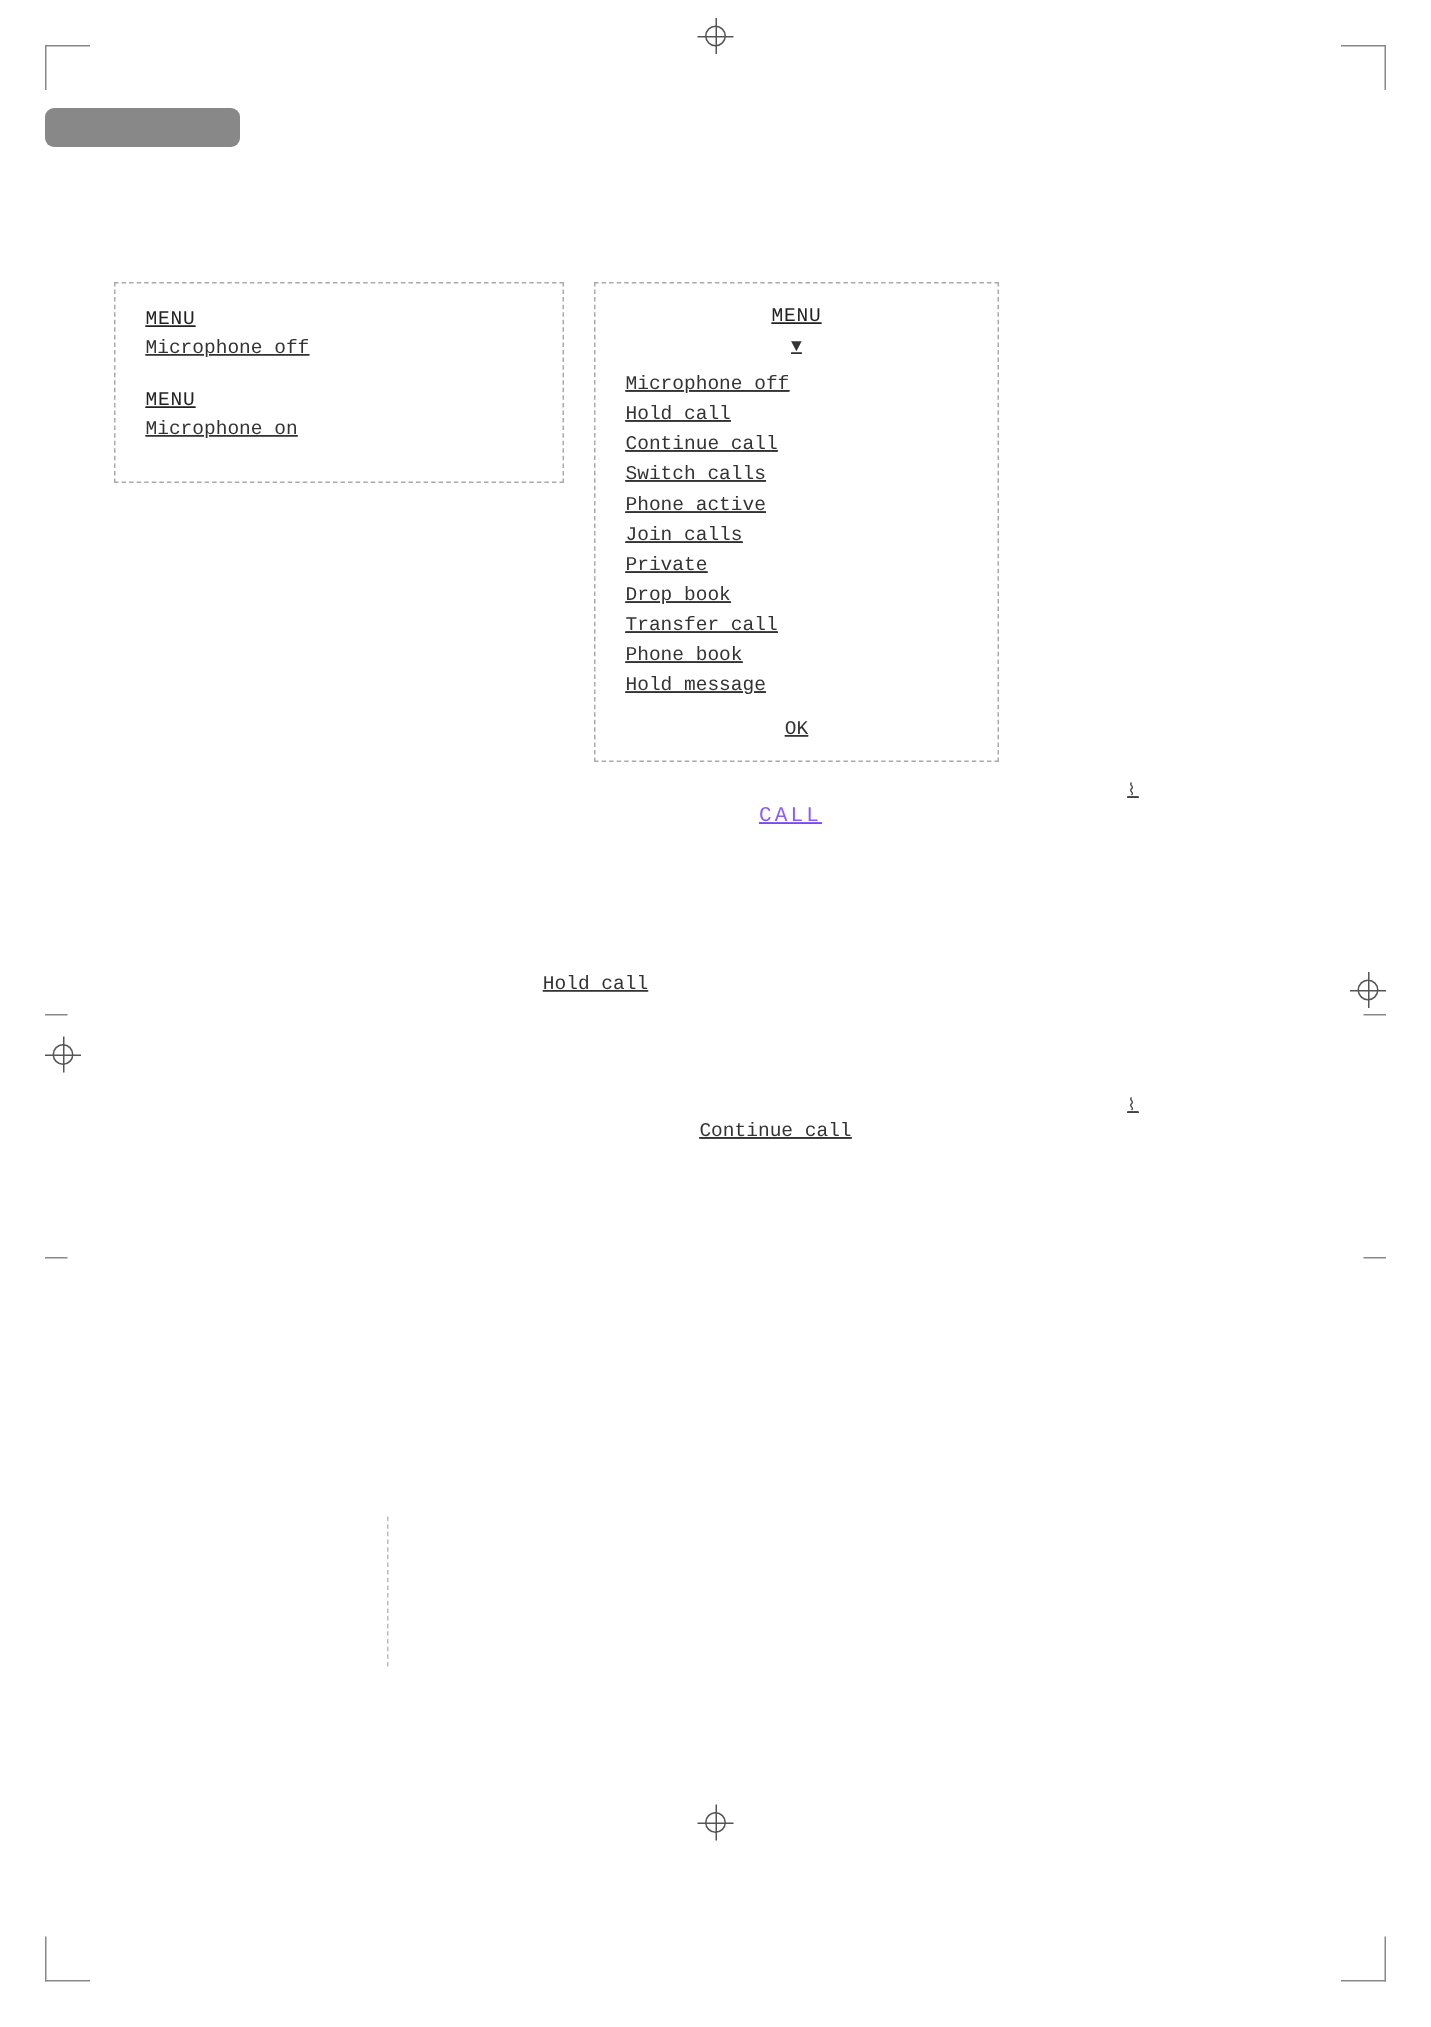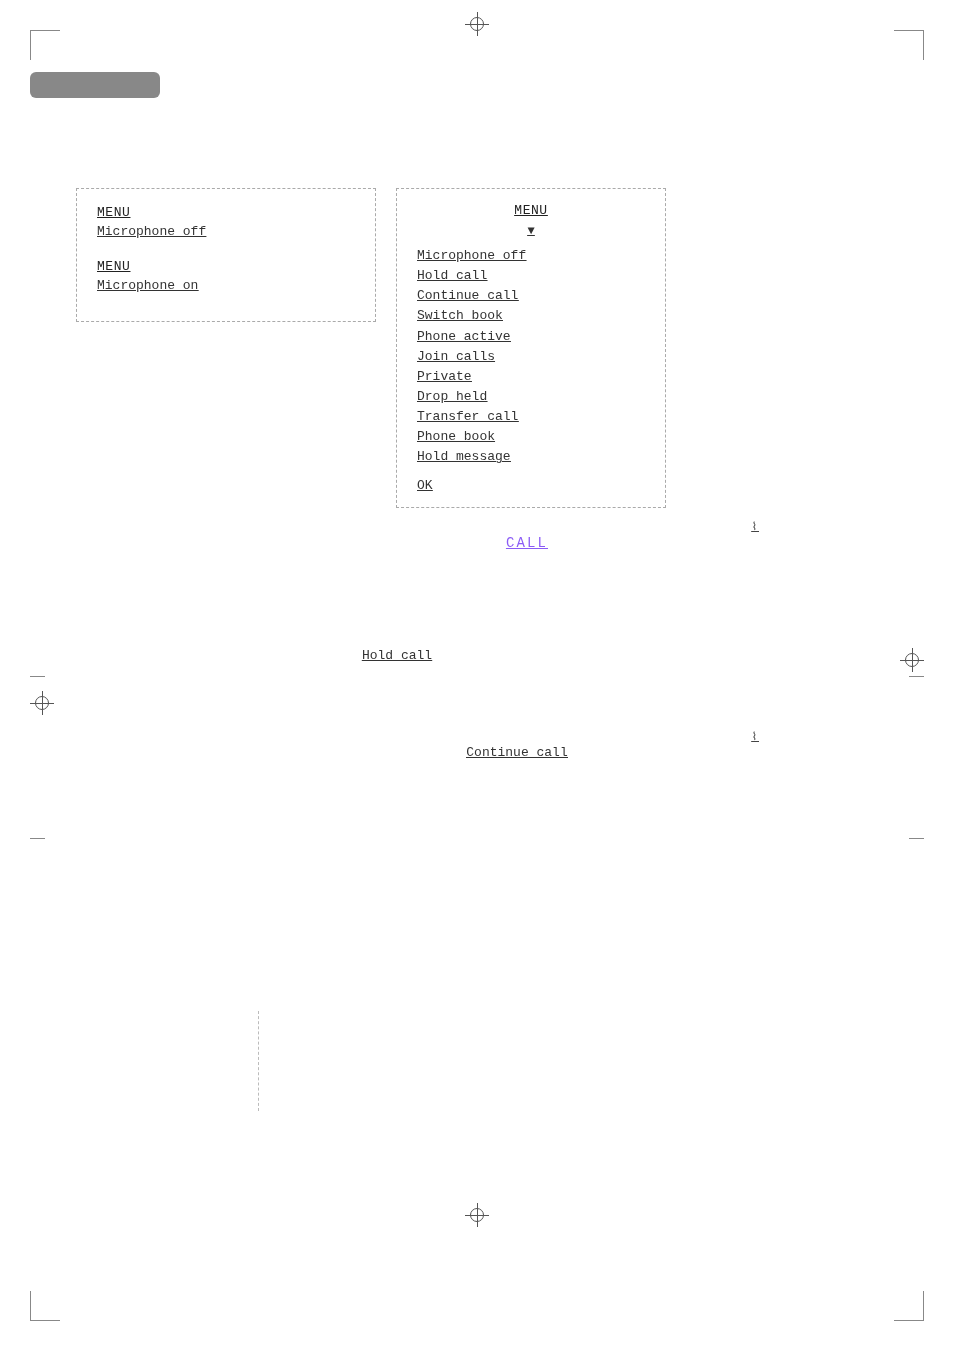--- a/index.html
+++ b/index.html
@@ -209,20 +209,21 @@
       margin: 0 0 10px 0;
     }
 
     .menu-items li {
       font-size: 13px;
       line-height: 1.55;
       color: #333;
     }
 
     .menu-ok {
+      text-align: center;
       font-size: 13px;
       margin-top: 0;
       color: #333;
     }
 
     
     .bottom-dashed-line {
       position: absolute;
       bottom: 240px;
       left: 258px;
@@ -322,25 +323,25 @@
   <div class="menu-state" style="margin-bottom:12px">Microphone on</div>
 </div>
 
 <div class="right-menu-box">
   <div class="right-menu-title">MENU</div>
   <div class="dropdown-arrow">▼</div>
   <ul class="menu-items">
     <li>Microphone off</li>
     <li>Hold call</li>
     <li>Continue call</li>
-    <li>Switch book</li>
+    <li>Switch calls</li>
     <li>Phone active</li>
     <li>Join calls</li>
     <li>Private</li>
-    <li>Drop held</li>
+    <li>Drop book</li>
     <li>Transfer call</li>
     <li>Phone book</li>
     <li>Hold message</li>
   </ul>
   <div class="menu-ok">OK</div>
 </div>
 
 <div style="position:absolute; top:520px; left:0; width:954px;">
 
   <div style="display:flex; justify-content:flex-end; padding-right:195px; margin-bottom:2px;">

